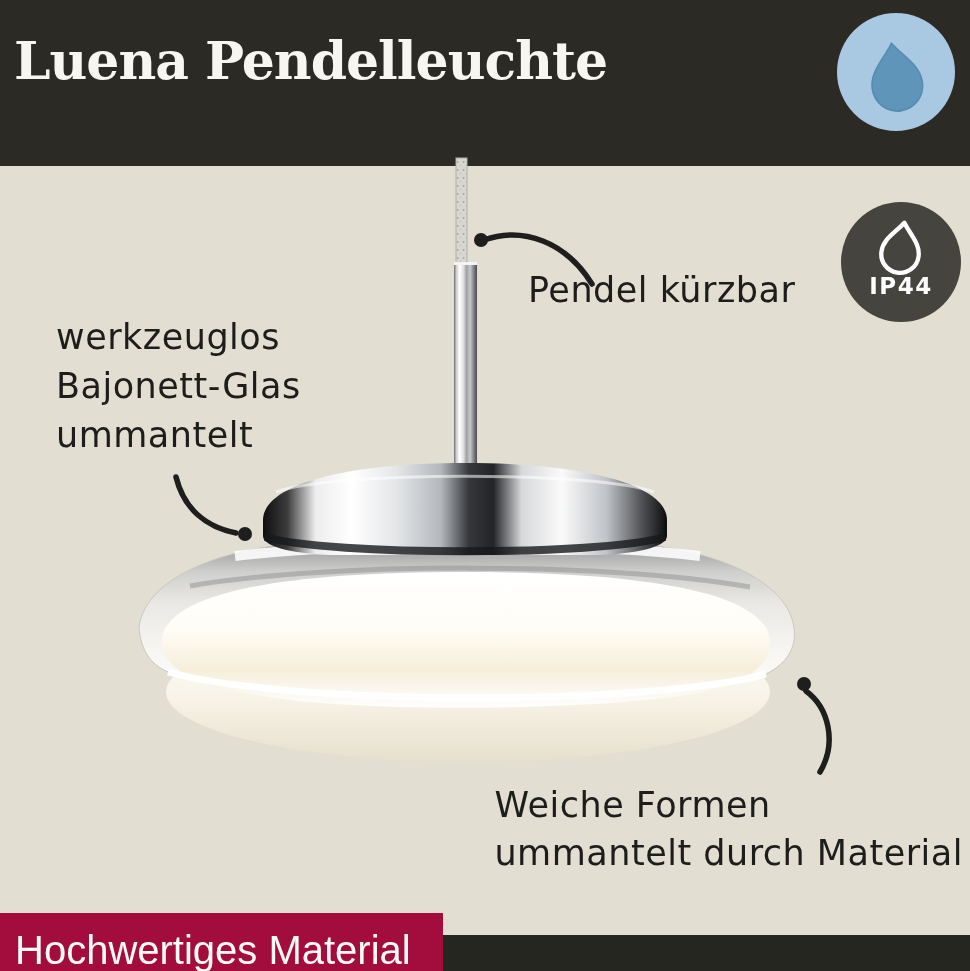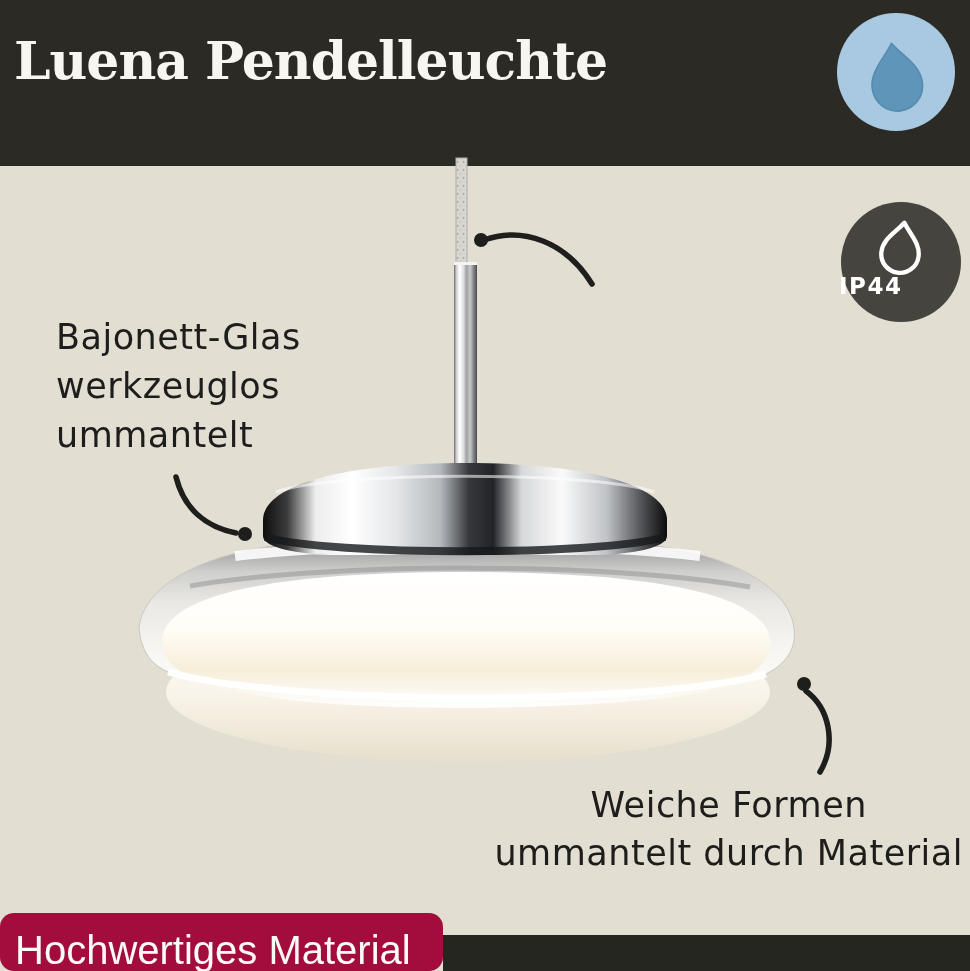--- a/index.html
+++ b/index.html
@@ -11,38 +11,38 @@
   .header{position:absolute;left:0;top:0;width:970px;height:166px;background:#2b2a25;}
   .title{
     position:absolute;left:14px;top:30px;
     font-family:"DejaVu Serif",serif;font-weight:bold;
     font-size:52px;letter-spacing:-1px;color:#f7f6f1;white-space:nowrap;
   }
   
   .badge{position:absolute;}
   .badge svg{display:block;}
   .ip44-label{
-    position:absolute;left:0;top:72px;width:124px;text-align:left;
+    position:absolute;left:0;top:72px;width:124px;text-align:center;
     color:#ffffff;font-weight:bold;font-size:23px;letter-spacing:1.5px;
     font-family:"DejaVu Sans",sans-serif;
   }
   
   .lamp-layer{position:absolute;left:0;top:0;width:970px;height:971px;}
   
   .note{
     position:absolute;color:#1d1d1b;
     font-family:"DejaVu Sans",cursive;
     font-size:35px;letter-spacing:0.5px;line-height:49px;white-space:nowrap;
   }
   .note-pendel{left:528px;top:266px;}
   .note-bajonett{left:56px;top:313px;}
-  .note-weiche{right:7px;top:781px;text-align:center;line-height:48px;}
+  .note-weiche{right:7px;top:781px;text-align:left;line-height:48px;}
   
   .footer-accent{
-    position:absolute;left:0;top:913px;width:443px;height:58px;background:#a30d3d;border-radius:14px;
+    position:absolute;left:0;top:913px;width:443px;height:58px;background:#a30d3d;
   }
   .footer-label{
     position:absolute;left:15px;top:15px;color:#fdfbf7;
     font-family:"Liberation Sans",sans-serif;font-size:40px;white-space:nowrap;
   }
   .footer-dark{
     position:absolute;left:443px;top:935px;width:527px;height:36px;background:#262620;
   }
 </style>
 </head>
@@ -161,24 +161,25 @@
         <path d="M176,477 C184,509 206,527 236,533"></path>
         <circle cx="245" cy="534" r="7" fill="#1e1e1c" stroke="none"></circle>
       </g>
       <g>
         <path d="M806,691 C829,708 837,743 820,772"></path>
         <circle cx="804" cy="684" r="7" fill="#1e1e1c" stroke="none"></circle>
       </g>
     </g>
   </svg>
 
+  <div class="note note-pendel">Pendel kürzbar</div>
 
   <div class="note note-bajonett">
+    <div>werkzeuglos</div>
     <div>Bajonett-Glas</div>
-    <div>werkzeuglos</div>
     <div>ummantelt</div>
   </div>
 
   <div class="note note-weiche">
     <div>Weiche Formen</div>
     <div>ummantelt durch Material</div>
   </div>
 
   <div class="footer-accent">
     <div class="footer-label">Hochwertiges Material</div>

